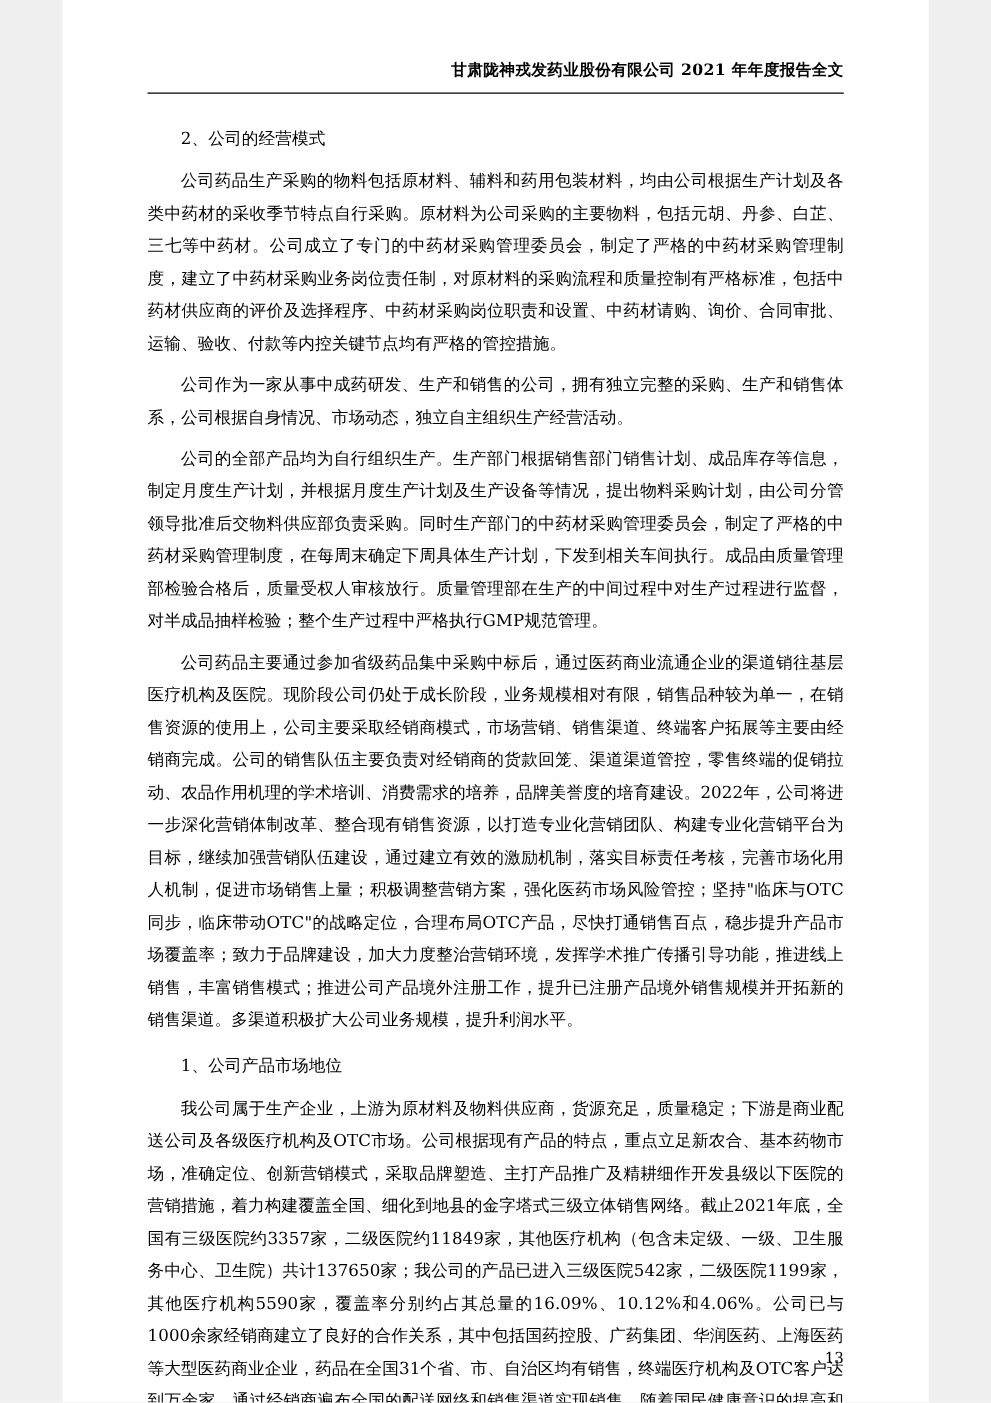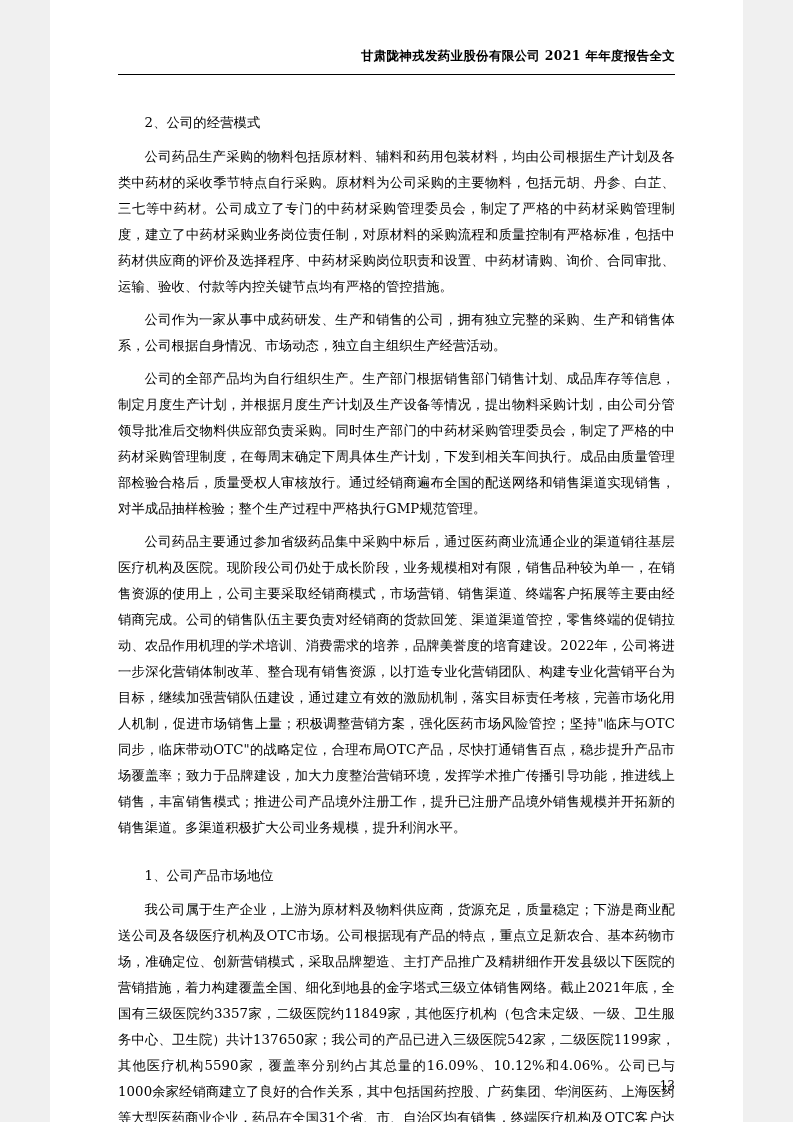--- a/index.html
+++ b/index.html
@@ -47,21 +47,21 @@
     margin: 0 0 7px 0;
     font-size: 13.3px;
     line-height: 26px;
     text-align: justify;
     text-justify: inter-ideograph;
     text-indent: 2em;
     letter-spacing: 0.1px;
   }
   p.heading {
     text-indent: 2em;
-    margin-top: 22px;
+    margin-top: 11px;
     margin-bottom: 8px;
   }
   .footer-page {
     position: absolute;
     bottom: 29px;
     right: 68px;
     font-size: 12px;
     font-family: "DejaVu Serif", "Liberation Serif", serif;
   }
 </style>
@@ -70,21 +70,21 @@
 
 <div class="page">
 
   <div class="header">甘肃陇神戎发药业股份有限公司 2021 年年度报告全文</div>
   <div class="header-rule"></div>
 
   <div class="content">
     <p class="heading">2、公司的经营模式</p>
     <p>公司药品生产采购的物料包括原材料、辅料和药用包装材料，均由公司根据生产计划及各类中药材的采收季节特点自行采购。原材料为公司采购的主要物料，包括元胡、丹参、白芷、三七等中药材。公司成立了专门的中药材采购管理委员会，制定了严格的中药材采购管理制度，建立了中药材采购业务岗位责任制，对原材料的采购流程和质量控制有严格标准，包括中药材供应商的评价及选择程序、中药材采购岗位职责和设置、中药材请购、询价、合同审批、运输、验收、付款等内控关键节点均有严格的管控措施。</p>
     <p>公司作为一家从事中成药研发、生产和销售的公司，拥有独立完整的采购、生产和销售体系，公司根据自身情况、市场动态，独立自主组织生产经营活动。</p>
-    <p>公司的全部产品均为自行组织生产。生产部门根据销售部门销售计划、成品库存等信息，制定月度生产计划，并根据月度生产计划及生产设备等情况，提出物料采购计划，由公司分管领导批准后交物料供应部负责采购。同时生产部门的中药材采购管理委员会，制定了严格的中药材采购管理制度，在每周末确定下周具体生产计划，下发到相关车间执行。成品由质量管理部检验合格后，质量受权人审核放行。通过经销商遍布全国的配送网络和销售渠道实现销售，对半成品抽样检验；整个生产过程中严格执行GMP规范管理。</p>
+    <p>公司的全部产品均为自行组织生产。生产部门根据销售部门销售计划、成品库存等信息，制定月度生产计划，并根据月度生产计划及生产设备等情况，提出物料采购计划，由公司分管领导批准后交物料供应部负责采购。同时生产部门的中药材采购管理委员会，制定了严格的中药材采购管理制度，在每周末确定下周具体生产计划，下发到相关车间执行。成品由质量管理部检验合格后，质量受权人审核放行。质量管理部在生产的中间过程中对生产过程进行监督，对半成品抽样检验；整个生产过程中严格执行GMP规范管理。</p>
     <p>公司药品主要通过参加省级药品集中采购中标后，通过医药商业流通企业的渠道销往基层医疗机构及医院。现阶段公司仍处于成长阶段，业务规模相对有限，销售品种较为单一，在销售资源的使用上，公司主要采取经销商模式，市场营销、销售渠道、终端客户拓展等主要由经销商完成。公司的销售队伍主要负责对经销商的货款回笼、渠道渠道管控，零售终端的促销拉动、农品作用机理的学术培训、消费需求的培养，品牌美誉度的培育建设。2022年，公司将进一步深化营销体制改革、整合现有销售资源，以打造专业化营销团队、构建专业化营销平台为目标，继续加强营销队伍建设，通过建立有效的激励机制，落实目标责任考核，完善市场化用人机制，促进市场销售上量；积极调整营销方案，强化医药市场风险管控；坚持"临床与OTC同步，临床带动OTC"的战略定位，合理布局OTC产品，尽快打通销售百点，稳步提升产品市场覆盖率；致力于品牌建设，加大力度整治营销环境，发挥学术推广传播引导功能，推进线上销售，丰富销售模式；推进公司产品境外注册工作，提升已注册产品境外销售规模并开拓新的销售渠道。多渠道积极扩大公司业务规模，提升利润水平。</p>
     <p class="heading">1、公司产品市场地位</p>
     <p>我公司属于生产企业，上游为原材料及物料供应商，货源充足，质量稳定；下游是商业配送公司及各级医疗机构及OTC市场。公司根据现有产品的特点，重点立足新农合、基本药物市场，准确定位、创新营销模式，采取品牌塑造、主打产品推广及精耕细作开发县级以下医院的营销措施，着力构建覆盖全国、细化到地县的金字塔式三级立体销售网络。截止2021年底，全国有三级医院约3357家，二级医院约11849家，其他医疗机构（包含未定级、一级、卫生服务中心、卫生院）共计137650家；我公司的产品已进入三级医院542家，二级医院1199家，其他医疗机构5590家，覆盖率分别约占其总量的16.09%、10.12%和4.06%。公司已与1000余家经销商建立了良好的合作关系，其中包括国药控股、广药集团、华润医药、上海医药等大型医药商业企业，药品在全国31个省、市、自治区均有销售，终端医疗机构及OTC客户达到万余家，通过经销商遍布全国的配送网络和销售渠道实现销售。随着国民健康意识的提高和对传统中医药认可度的提升，结合公司全面推进的营销改革及专业化营销平台建设工作，以及元胡止痛滴丸二次开发及专业化学术推广的持续推进，公司可以有效提高产品的销售规模及市场占有率。</p>
     <p>创新药本身的研发难度很大，而中药创新药因其产品本身的特殊性，更是难创新,2016-2020年,国家药审中心（CDE）总共只批准6个中药新药，而2021年国家药监局累计批准12个中药新药（含9个创新药）上市，数量是2020年的4倍，创五年以来新高，这为中医药发展带来一大利好。中成药产品要做大做强，独</p>
   </div>
 
   <div class="footer-page">13</div>
 
 </div>
 

